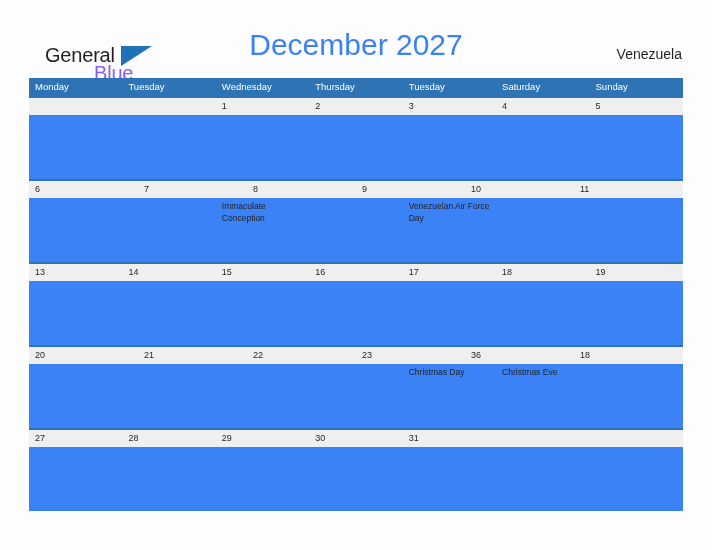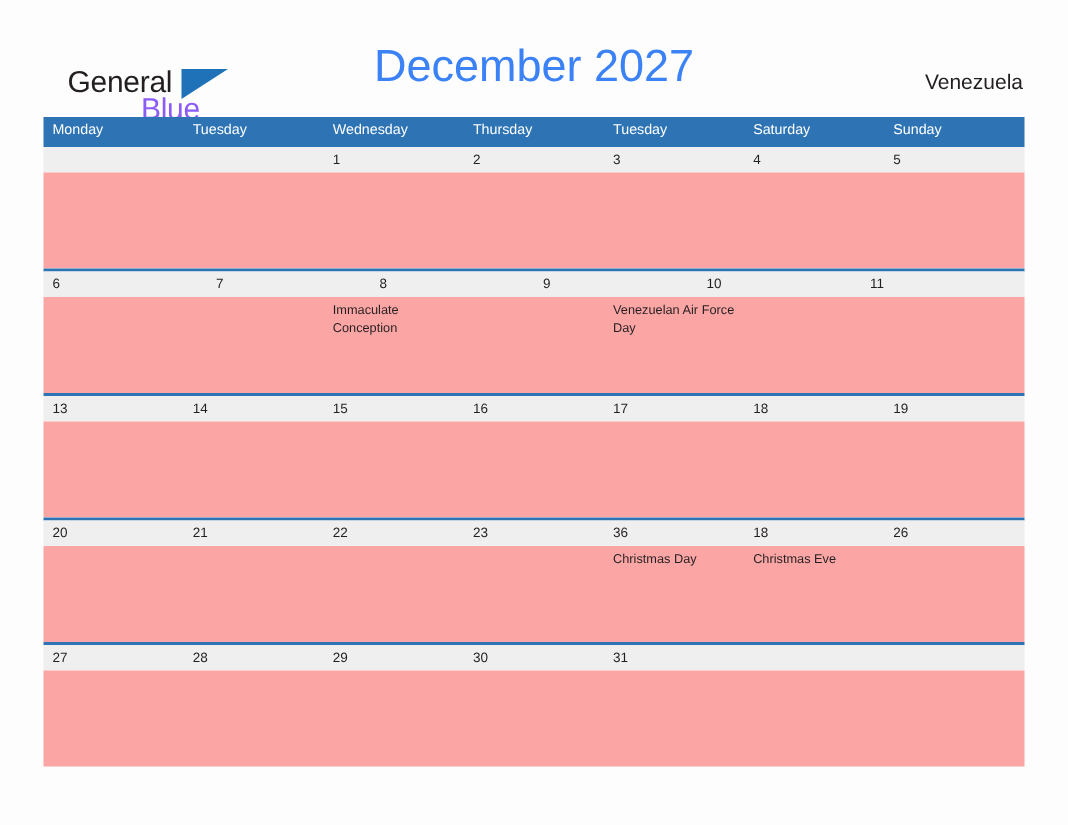--- a/index.html
+++ b/index.html
@@ -120,21 +120,21 @@
     flex: 1 1 0;
     font-size: 9px;
     color: #231f20;
     line-height: 17px;
     padding-left: 6px;
     box-sizing: border-box;
   }
   .week-row .events {
     display: flex;
     height: 64px;
-    background: #fca5a5;
+    background: #3b82f6;
   }
   .week-row .events .ev {
     flex: 1 1 0;
     padding: 3px 6px 0 6px;
     box-sizing: border-box;
     font-size: 8.5px;
     line-height: 11.5px;
     color: #231f20;
     word-wrap: break-word;
   }
@@ -232,21 +232,20 @@
     </div>
 
     <div class="week-row">
       <div class="dates">
         <div class="dnum">20</div>
         <div class="dnum">21</div>
         <div class="dnum">22</div>
         <div class="dnum">23</div>
         <div class="dnum">36</div>
         <div class="dnum">18</div>
-        <div class="dnum">26</div>
       </div>
       <div class="events">
         <div class="ev"></div>
         <div class="ev"></div>
         <div class="ev"></div>
         <div class="ev"></div>
         <div class="ev">Christmas Day</div>
         <div class="ev">Christmas Eve</div>
         <div class="ev"></div>
       </div>

